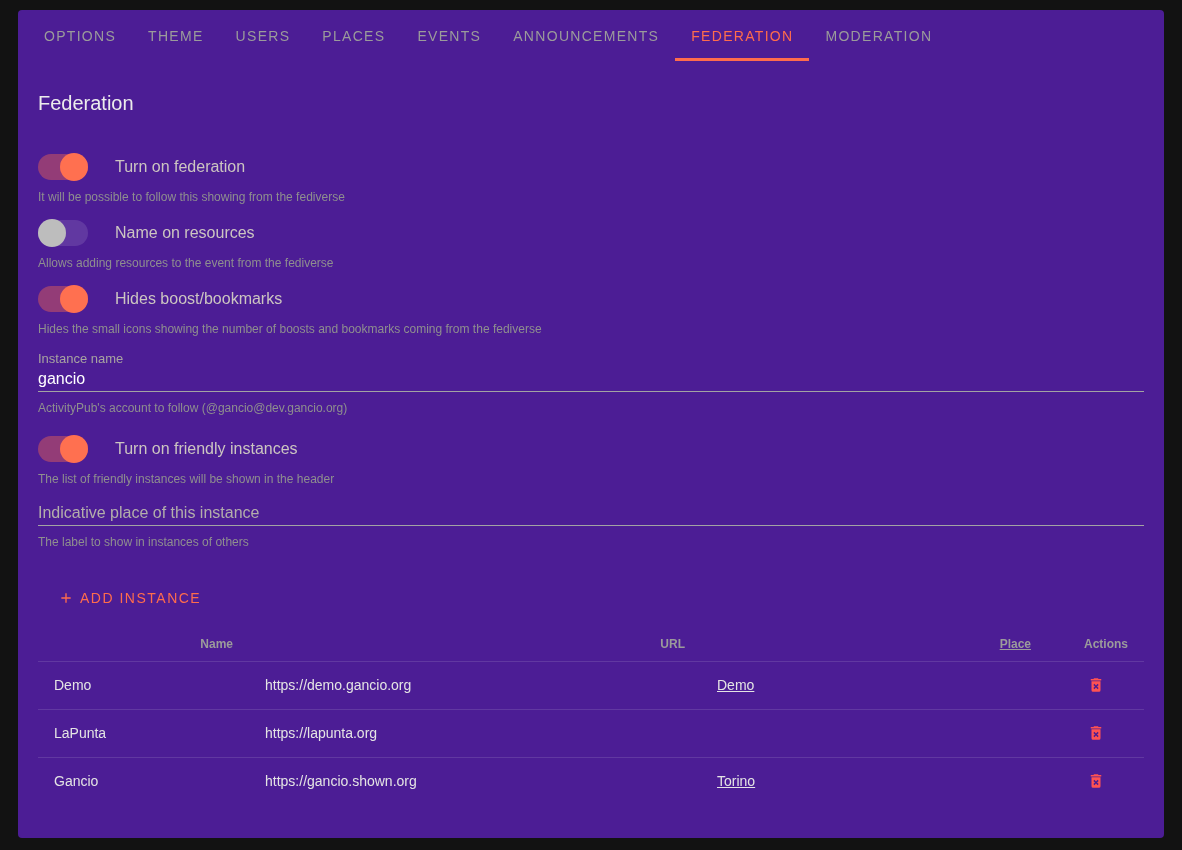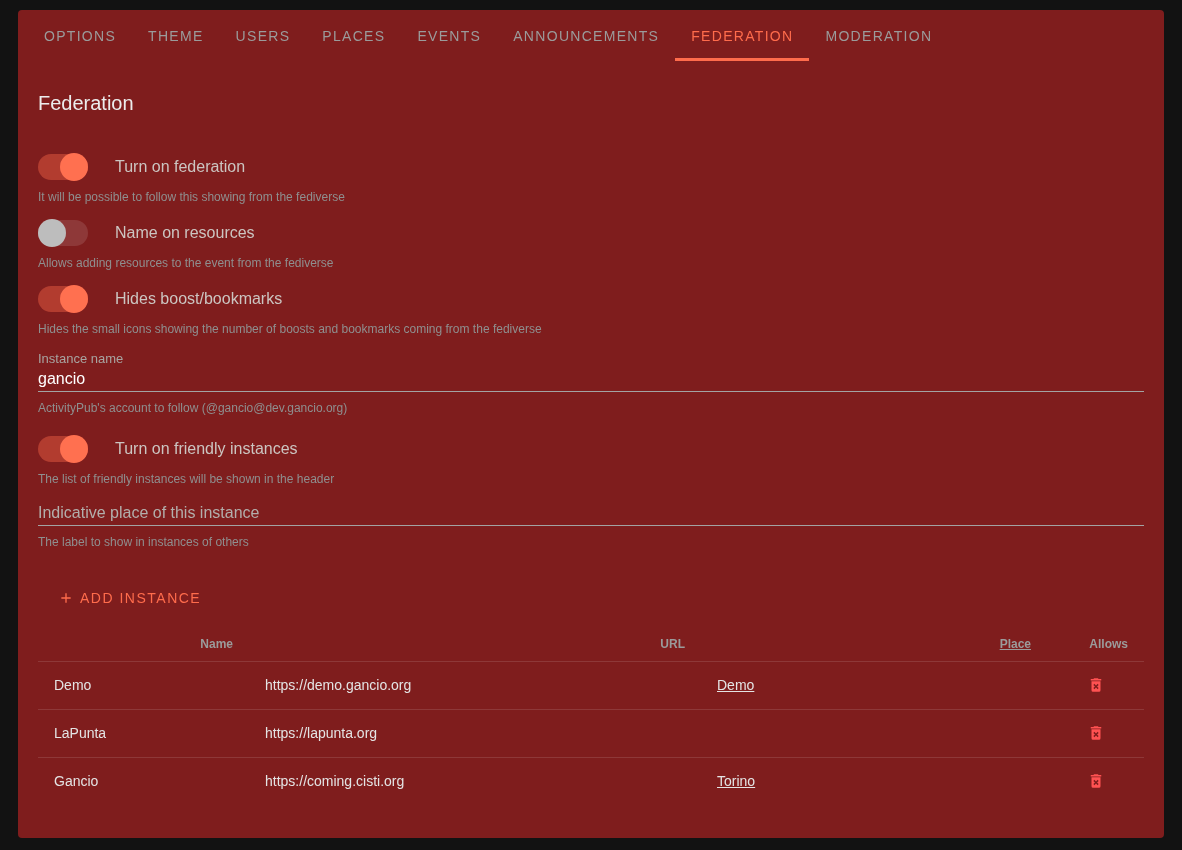--- a/index.html
+++ b/index.html
@@ -6,21 +6,21 @@
   html, body {
     width: 1182px; height: 850px;
     background: #121212;
     font-family: "Liberation Sans", "DejaVu Sans", sans-serif;
     overflow: hidden;
   }
   .card {
     position: absolute;
     left: 18px; top: 10px;
     width: 1146px; height: 828px;
-    background: #7f1d1d;
+    background: #4c1d95;
     border-radius: 4px;
   }
   
   .tabbar {
     display: flex;
     align-items: stretch;
     height: 51px;
     padding-left: 10px;
   }
   .tab {
@@ -278,21 +278,21 @@
       <span>ADD INSTANCE</span>
     </button>
 
     
     <table class="instances">
       <thead>
         <tr>
           <th class="col-name">Name</th>
           <th class="col-url">URL</th>
           <th class="col-place">Place</th>
-          <th class="col-actions">Allows</th>
+          <th class="col-actions">Actions</th>
         </tr>
       </thead>
       <tbody>
   <tr>
     <td class="col-name">Demo</td>
     <td class="col-url">https://demo.gancio.org</td>
     <td class="col-place">Demo</td>
     <td class="col-actions">
       <button class="delete-btn">
         <svg width="18" height="18" viewBox="0 0 24 24" fill="var(--error)">
@@ -310,21 +310,21 @@
       <button class="delete-btn">
         <svg width="18" height="18" viewBox="0 0 24 24" fill="var(--error)">
           <path d="M6,19A2,2 0 0,0 8,21H16A2,2 0 0,0 18,19V7H6V19M8.46,11.88L9.87,10.47L12,12.59L14.12,10.47L15.53,11.88L13.41,14L15.53,16.12L14.12,17.53L12,15.41L9.88,17.53L8.47,16.12L10.59,14L8.46,11.88M15.5,4L14.5,3H9.5L8.5,4H5V6H19V4H15.5Z"></path>
         </svg>
       </button>
     </td>
   </tr>
 
   <tr>
     <td class="col-name">Gancio</td>
-    <td class="col-url">https://coming.cisti.org</td>
+    <td class="col-url">https://gancio.shown.org</td>
     <td class="col-place">Torino</td>
     <td class="col-actions">
       <button class="delete-btn">
         <svg width="18" height="18" viewBox="0 0 24 24" fill="var(--error)">
           <path d="M6,19A2,2 0 0,0 8,21H16A2,2 0 0,0 18,19V7H6V19M8.46,11.88L9.87,10.47L12,12.59L14.12,10.47L15.53,11.88L13.41,14L15.53,16.12L14.12,17.53L12,15.41L9.88,17.53L8.47,16.12L10.59,14L8.46,11.88M15.5,4L14.5,3H9.5L8.5,4H5V6H19V4H15.5Z"></path>
         </svg>
       </button>
     </td>
   </tr>
 </tbody>

